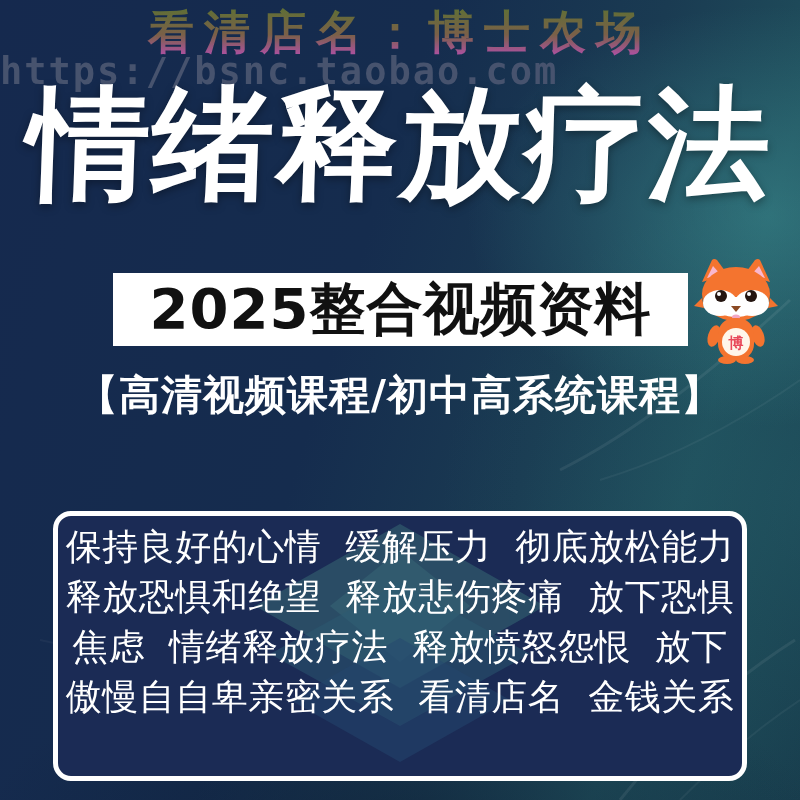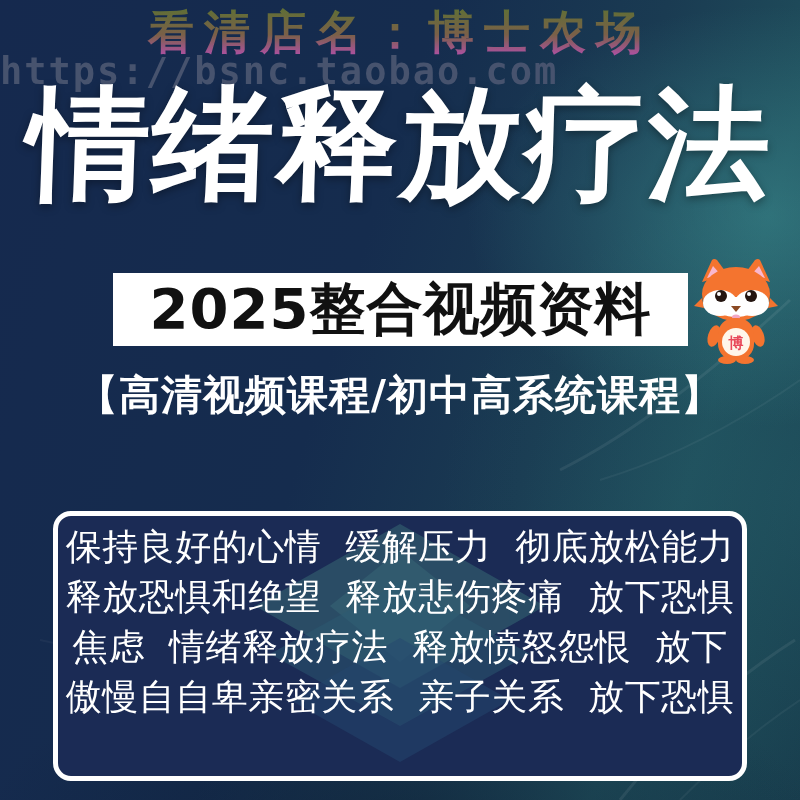--- a/index.html
+++ b/index.html
@@ -130,17 +130,17 @@
     <svg class="emblem" viewBox="0 0 330 252" xmlns="http://www.w3.org/2000/svg" aria-hidden="true">
       <polygon points="165,4 310,86 165,168 20,86" fill="#4d9a8c" opacity="0.55"></polygon>
       <polygon points="165,30 235,86 165,142 95,86" fill="#5fb3a1" opacity="0.35"></polygon>
       <polygon points="165,62 295,134 165,206 35,134" fill="#3a7f8a" opacity="0.5"></polygon>
       <polygon points="165,118 275,180 165,242 55,180" fill="#2c5e84" opacity="0.5"></polygon>
     </svg>
     <div class="topics-lines">
       <div class="topic-line">保持良好的心情  缓解压力  彻底放松能力</div>
       <div class="topic-line">释放恐惧和绝望  释放悲伤疼痛  放下恐惧</div>
       <div class="topic-line">焦虑  情绪释放疗法  释放愤怒怨恨  放下</div>
-      <div class="topic-line">傲慢自自卑亲密关系  亲子关系  放下恐惧</div>
+      <div class="topic-line">傲慢自自卑亲密关系  看清店名  金钱关系</div>
     </div>
   </div>
 
 </div>
 
 </body></html>

